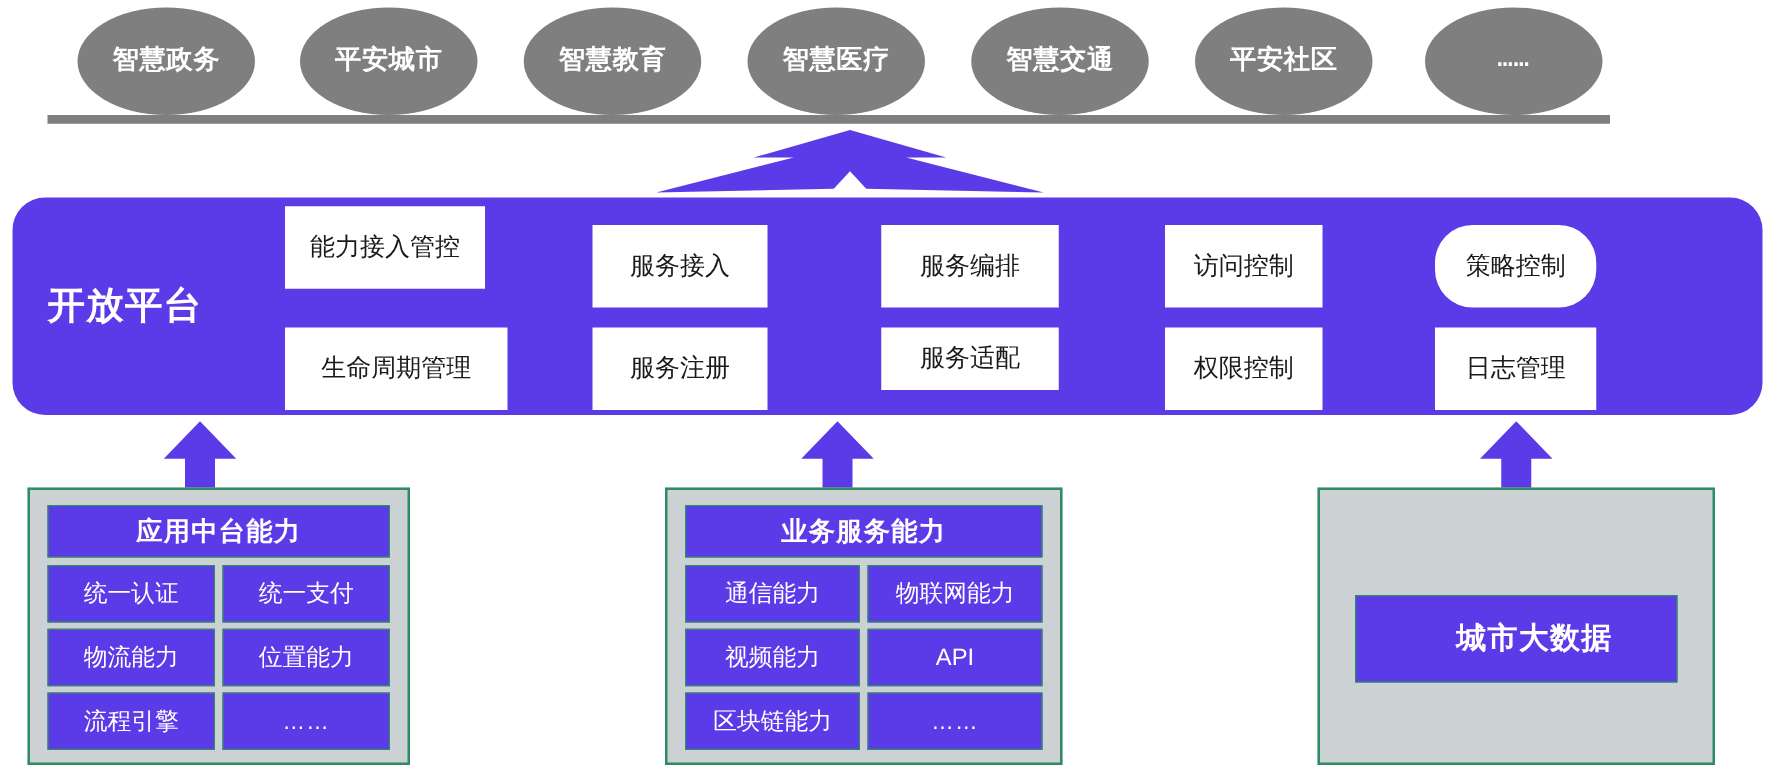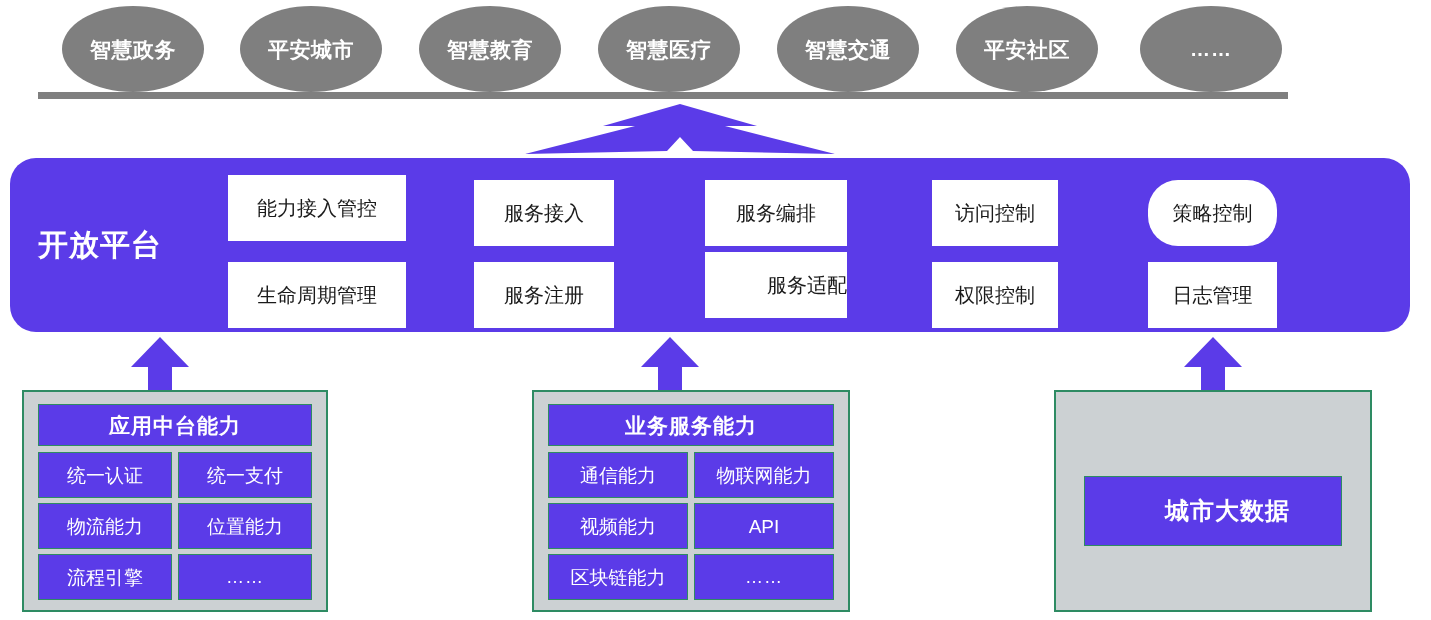--- a/index.html
+++ b/index.html
@@ -23,20 +23,21 @@
     position: absolute;
     top: 6px;
     width: 142px;
     height: 86px;
     border-radius: 50%;
     background: #7f7f7f;
     display: flex;
     align-items: center;
     justify-content: center;
     box-sizing: border-box;
+    font-family: Liberation Mono, monospace;
   }
   .app-ellipse span {
     color: #ffffff;
     font-size: 21px;
     font-weight: bold;
     letter-spacing: 0.5px;
     white-space: nowrap;
     line-height: 1;
   }
   .app-ellipse span.dots {
@@ -222,36 +223,36 @@
 
   <div class="big-chevron">
     <svg width="310" height="52" viewBox="0 0 310 52" xmlns="http://www.w3.org/2000/svg">
       <polygon points="155,0 232,22 200,22 310,50 168,47 155,33 142,47 0,50 110,22 78,22" fill="#5B3BE8"></polygon>
     </svg>
   </div>
 
   <div class="platform">
     <div class="platform-title">开放平台</div>
     <div id="platform-boxes">
-        <div class="cap-box" style="left: 218px; top: 17px; width: 178px; height: 66px;">
+        <div class="cap-box" style="left: 218px; top: 7px; width: 160px; height: 66px;">
           <span>能力接入管控</span>
         </div>
         <div class="cap-box" style="left: 218px; top: 104px; width: 178px; height: 66px;">
           <span>生命周期管理</span>
         </div>
         <div class="cap-box" style="left: 464px; top: 22px; width: 140px; height: 66px;">
           <span>服务接入</span>
         </div>
         <div class="cap-box" style="left: 464px; top: 104px; width: 140px; height: 66px;">
           <span>服务注册</span>
         </div>
         <div class="cap-box" style="left: 695px; top: 22px; width: 142px; height: 66px;">
           <span>服务编排</span>
         </div>
-        <div class="cap-box" style="left: 695px; top: 94px; width: 142px; height: 66px; justify-content: flex-end;">
+        <div class="cap-box" style="left: 695px; top: 104px; width: 142px; height: 50px;">
           <span>服务适配</span>
         </div>
         <div class="cap-box" style="left: 922px; top: 22px; width: 126px; height: 66px;">
           <span>访问控制</span>
         </div>
         <div class="cap-box" style="left: 922px; top: 104px; width: 126px; height: 66px;">
           <span>权限控制</span>
         </div>
         <div class="cap-box" style="left: 1138px; top: 22px; width: 129px; height: 66px; border-radius: 30px;">
           <span>策略控制</span>

